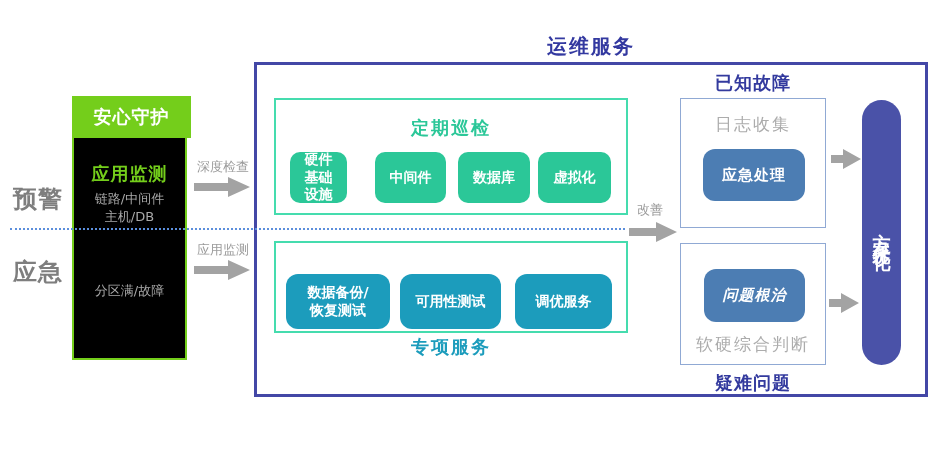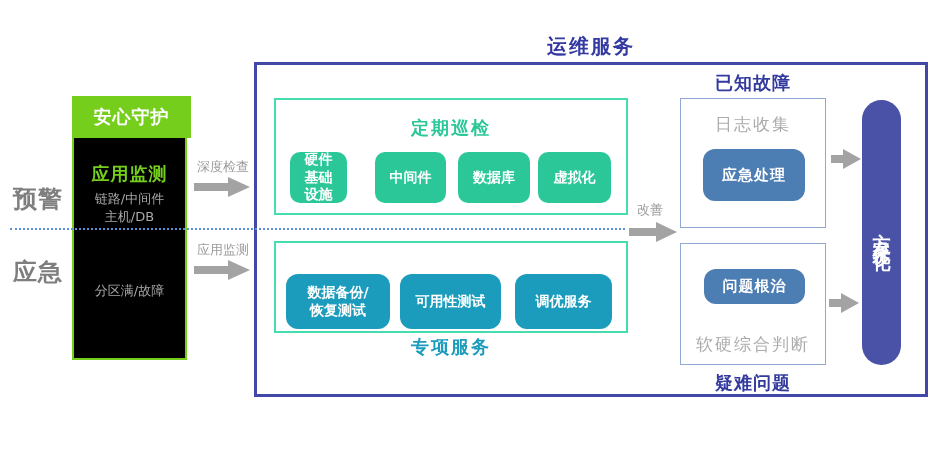--- a/index.html
+++ b/index.html
@@ -156,21 +156,21 @@
       <path d="M0 7h27V1l21 10-21 10v-6H0z" fill="#A3A3A3"></path>
     </svg>
 
     <div class="abs group-title" style="left:423px; top:6px;">已知故障</div>
     <div class="abs outline-box" style="left:423px; top:33px; height:130px;">
       <div class="outline-label" style="top:14px;">日志收集</div>
       <div class="action-chip" style="left:22px; top:50px; width:102px; height:52px;">应急处理</div>
     </div>
 
     <div class="abs outline-box" style="left:423px; top:178px; height:122px;">
-      <div class="action-chip" style="left:23px; top:25px; width:101px; height:35px;">问题根治</div>
+      <div class="action-chip" style="left:23px; top:25px; width:101px; height:53px;font-style:italic;">问题根治</div>
       <div class="outline-label" style="top:89px;">软硬综合判断</div>
     </div>
     <div class="abs group-title" style="left:423px; top:306px;">疑难问题</div>
 
     <svg class="abs block-arrow" style="left:574px; top:83px;" width="30" height="22" viewBox="0 0 30 22">
       <path d="M0 7h12V1l18 10-18 10v-6H0z" fill="#A3A3A3"></path>
     </svg>
     <svg class="abs block-arrow" style="left:572px; top:227px;" width="30" height="22" viewBox="0 0 30 22">
       <path d="M0 7h12V1l18 10-18 10v-6H0z" fill="#A3A3A3"></path>
     </svg>

